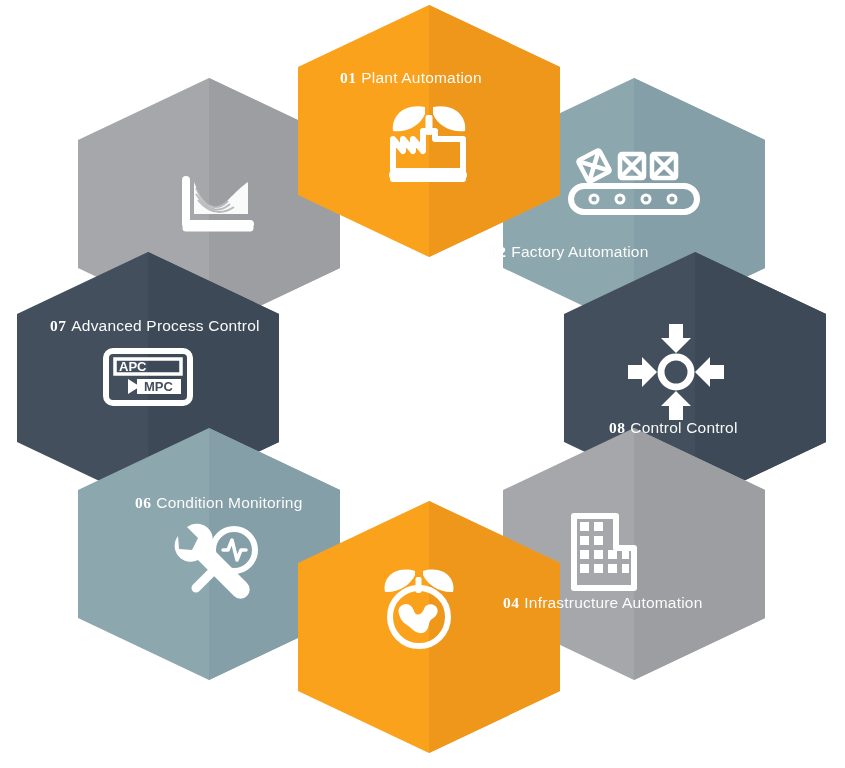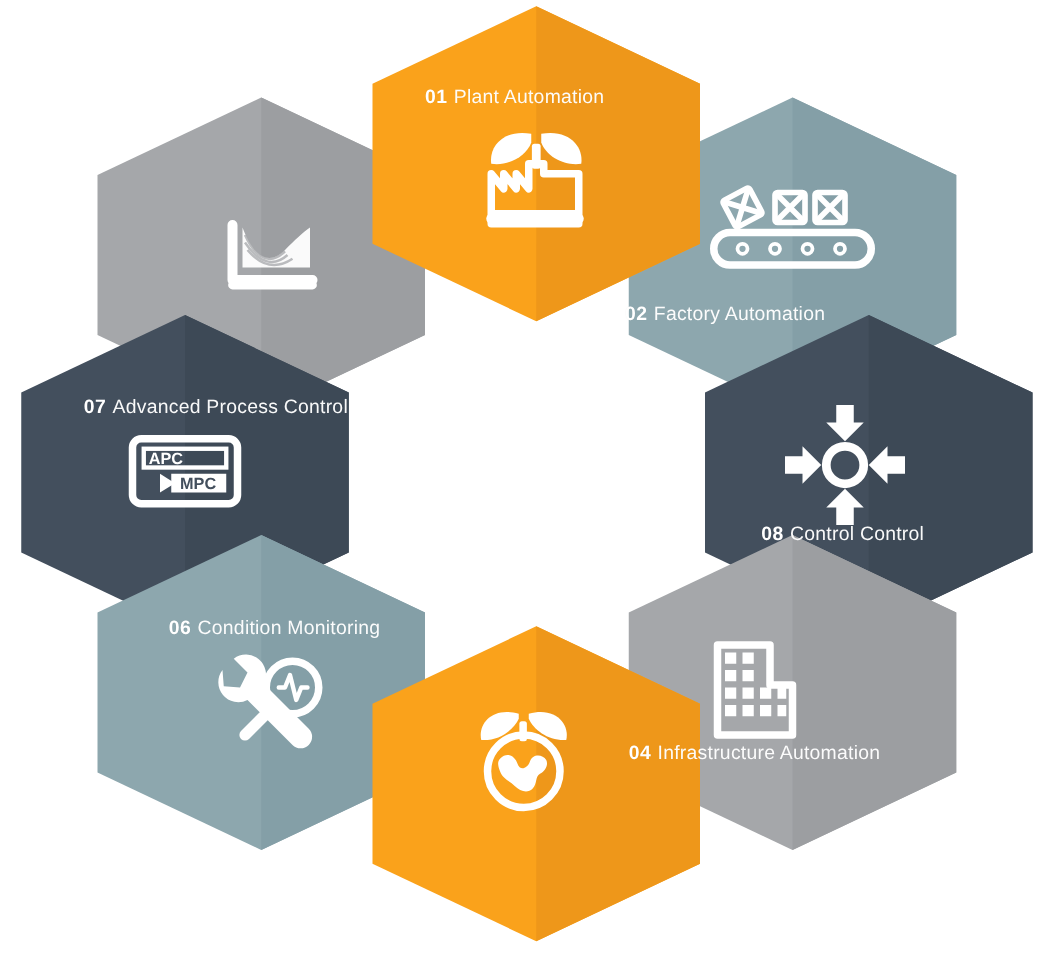--- a/index.html
+++ b/index.html
@@ -26,20 +26,21 @@
     font-size:15.5px;
     letter-spacing:.2px;
     white-space:nowrap;
     pointer-events:none;
     text-shadow:0 0 1px rgba(0,0,0,.06);
   }
   .hex-label .num{
     font-weight:700;
     margin-right:5px;
     letter-spacing:.4px;
+    font-family:Liberation Serif, serif;
   }
   .hex-label .txt{
     font-weight:400;
     opacity:.97;
     text-align:center;
   }
 </style>
 </head>
 <body>
 
@@ -186,35 +187,35 @@
       </g>
       <path d="M-32,26 L32,26" stroke="#ffffff" stroke-width="7" stroke-linecap="round"></path>
     </g>
 
   </svg>
 
   <div class="hex-label" style="left:340px;top:69px;">
     <span class="num">01</span><span class="txt">Plant Automation</span>
   </div>
 
-  <div class="hex-label" style="left:500px;top:243px;">
+  <div class="hex-label" style="left:490px;top:243px;">
     <span class="num">02</span><span class="txt">Factory Automation</span>
   </div>
 
   <div class="hex-label" style="left:609px;top:419px;">
     <span class="num">08</span><span class="txt">Control Control</span>
   </div>
 
   <div class="hex-label" style="left:503px;top:594px;">
     <span class="num">04</span><span class="txt">Infrastructure Automation</span>
   </div>
 
 
   <div class="hex-label" style="left:135px;top:494px;">
     <span class="num">06</span><span class="txt">Condition Monitoring</span>
   </div>
 
-  <div class="hex-label" style="left:50px;top:317px;margin-left:17px;">
+  <div class="hex-label" style="left:50px;top:317px;">
     <span class="num">07</span><span class="txt">Advanced Process Control</span>
   </div>
 
 
 </div>
 
 </body></html>

